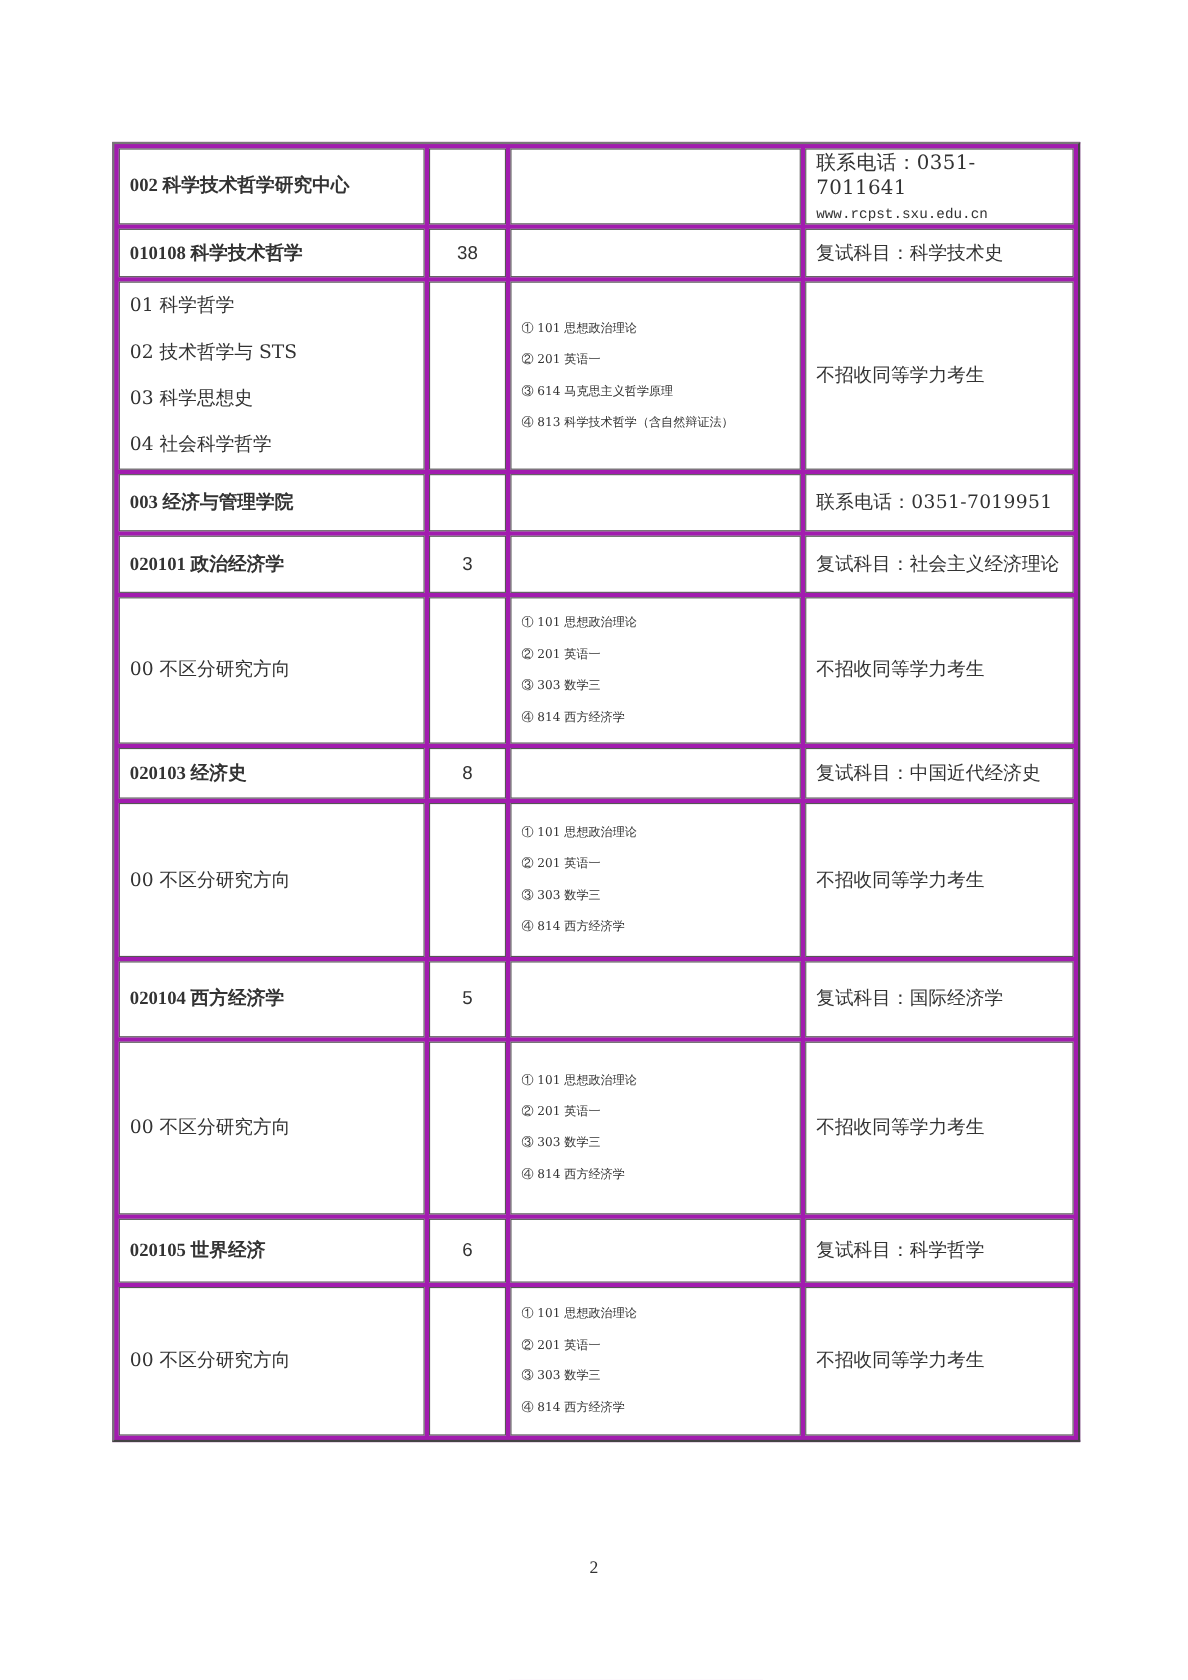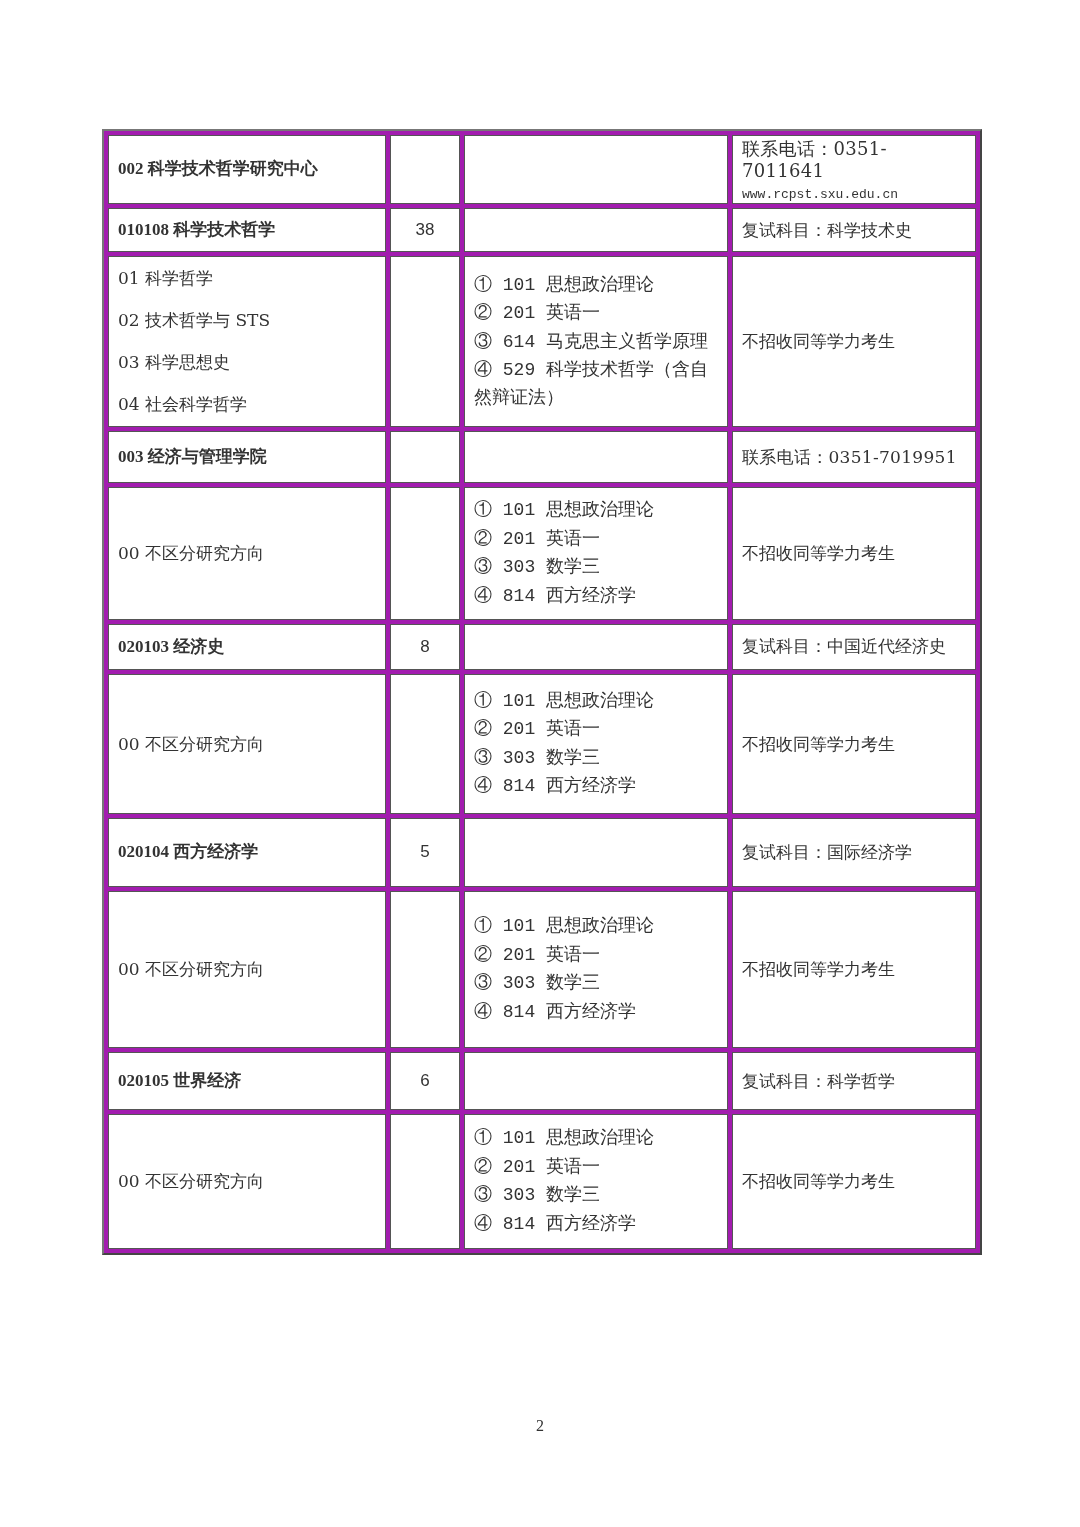--- a/index.html
+++ b/index.html
@@ -78,24 +78,23 @@
   .phone {
     font-size: 18px;
     letter-spacing: 0.3px;
   }
   .dirs div {
     font-size: 17px;
     line-height: 42px;
     color: #333333;
   }
   .subjects div {
-    font-size: 18px;
+    font-size: 11px;
     line-height: 28.5px;
     color: #333333;
-    font-family: Liberation Mono, monospace;
   }
   .subjects .wrap {
     line-height: 28px;
   }
   .page-number {
     position: absolute;
     left: 0;
     width: 1080px;
     top: 1417px;
     text-align: center;
@@ -140,32 +139,38 @@
         <div>01 科学哲学</div>
         <div>02 技术哲学与 STS</div>
         <div>03 科学思想史</div>
         <div>04 社会科学哲学</div>
       </td>
       <td class="num"></td>
       <td class="subjects">
         <div>① 101 思想政治理论</div>
         <div>② 201 英语一</div>
         <div>③ 614 马克思主义哲学原理</div>
-        <div class="wrap">④ 529 科学技术哲学（含自然辩证法）</div>
+        <div class="wrap">④ 813 科学技术哲学（含自然辩证法）</div>
       </td>
       <td class="note">不招收同等学力考生</td>
     </tr>
 
     <tr style="height:52px;">
       <td class="bold">003 经济与管理学院</td>
       <td class="num"></td>
       <td></td>
       <td class="phone">联系电话：0351-7019951</td>
     </tr>
 
+    <tr style="height:52px;">
+      <td class="bold">020101 政治经济学</td>
+      <td class="num">3</td>
+      <td></td>
+      <td class="note-small">复试科目：社会主义经济理论</td>
+    </tr>
 
     <tr style="height:133px;">
       <td>00 不区分研究方向</td>
       <td class="num"></td>
       <td class="subjects">
         <div>① 101 思想政治理论</div>
         <div>② 201 英语一</div>
         <div>③ 303 数学三</div>
         <div>④ 814 西方经济学</div>
       </td>

